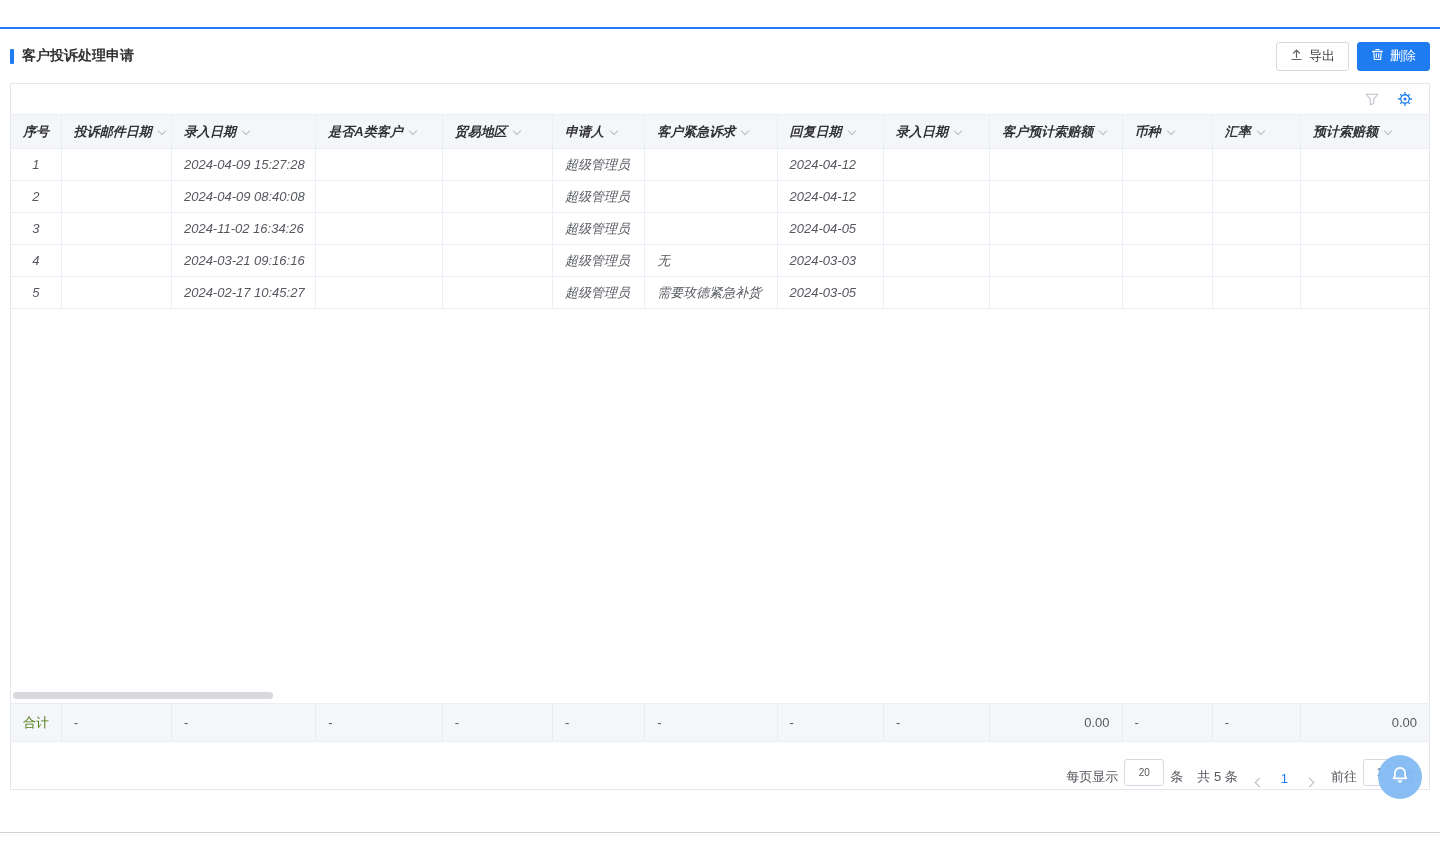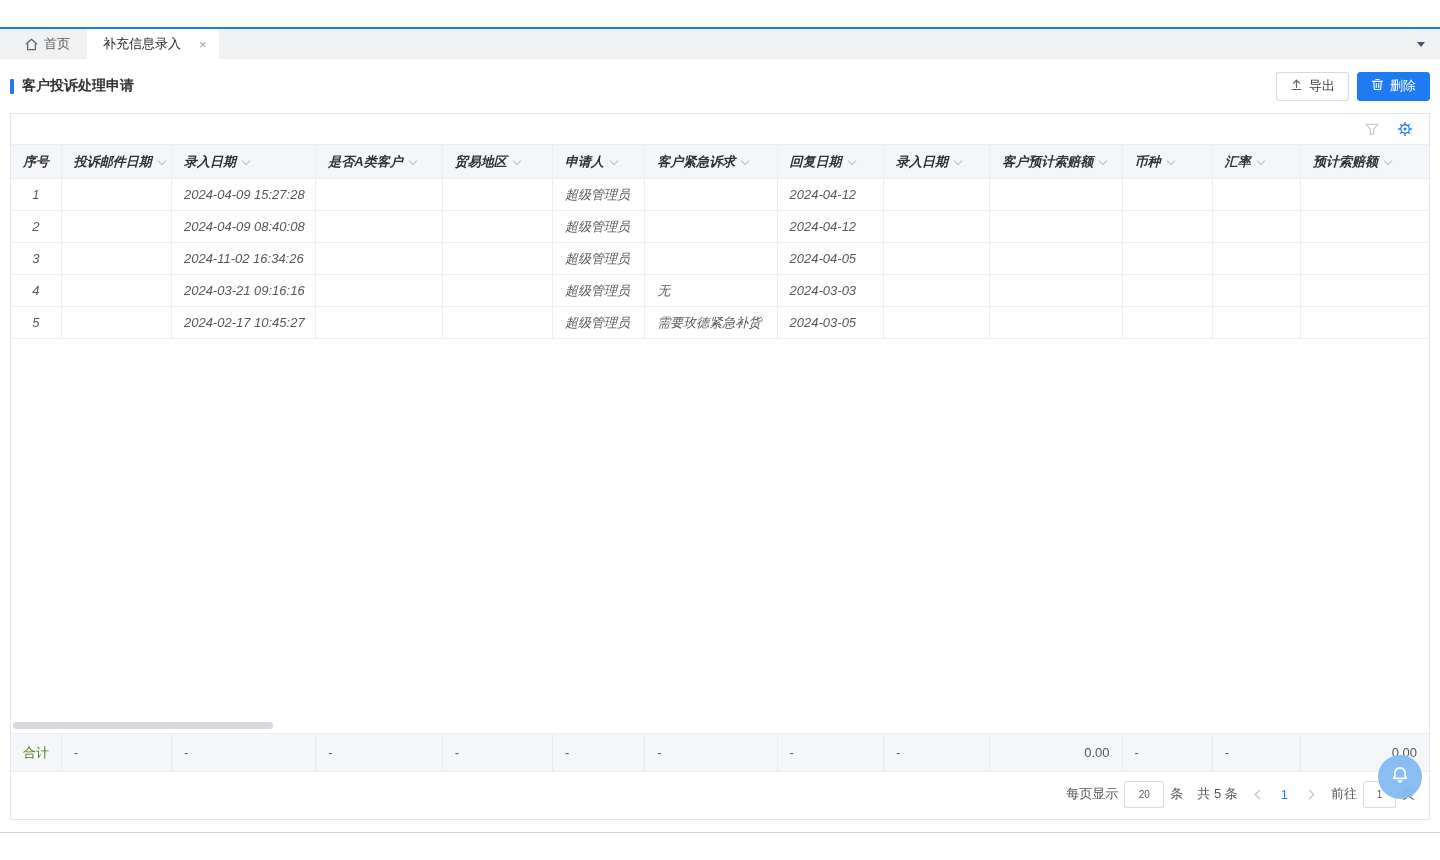--- a/index.html
+++ b/index.html
@@ -55,21 +55,21 @@
   .hscroll .thumb { position:absolute; left:2px; top:3px; width:260px; height:7px; background:#d7d9dc; border-radius:4px; cursor:pointer; }
 
   
   table.summary { border-collapse:collapse; table-layout:fixed; width:100%; font-size:13px; }
   table.summary td { height:38px; background:#f4f6f9; color:#55585e; padding:0 12px;
     border-top:1px solid #ebeef5; border-bottom:1px solid #ebeef5; border-right:1px solid #e8ecf2; white-space:nowrap; }
   table.summary td:last-child { border-right:none; }
   table.summary td.sum-label { color:#4d7c0f; }
 
   
-  .pager { height:44px; display:flex; align-items:center; justify-content:flex-end; padding-right:14px;
+  .pager { height:44px; display:flex; align-items:flex-end; justify-content:flex-end; padding-right:14px;
     font-size:13px; color:#55585e; gap:0; } .pager .gap-m { margin-left:14px; }
   .pager input { width:40px; height:27px; border:1px solid #d6dae0; border-radius:3px; text-align:center;
     font-size:10px; color:#55585e; margin:0 6px; outline:none; font-family:inherit; }
   .pager input.goto { width:33px; }
   .pg-arrow { display:inline-block; width:7px; height:7px; border-left:1.5px solid #b4b9c0; border-bottom:1.5px solid #b4b9c0; cursor:pointer; }
   .pg-prev { transform:rotate(45deg); margin:0 14px 0 18px; }
   .pg-next { transform:rotate(-135deg); margin:0 18px 0 14px; }
   .pg-current { color:#1f7cf0; cursor:pointer; padding:0 4px; }
 
   
@@ -78,36 +78,20 @@
   .bell { position:absolute; left:1378px; top:755px; width:44px; height:44px; border-radius:50%;
     background:rgba(130,186,242,0.95); display:flex; align-items:center; justify-content:center; cursor:pointer; z-index:5; }
 </style>
 </head>
 <body>
 
 <div class="app">
   <div class="top-strip"></div>
   <div class="accent-line"></div>
 
-  <div class="tabbar">
-    <div class="tab">
-      <span class="home-ic">
-        <svg width="13" height="13" viewBox="0 0 14 14" fill="none" stroke="#5f6368" stroke-width="1.3" stroke-linejoin="round">
-          <path d="M1 6.8 7 1.3l6 5.5"></path>
-            <path d="M2.8 6v6.5h8.4V6"></path>
-        </svg>
-      </span>
-      <span>首页</span>
-    </div>
-    <div class="tab active">
-      <span>补充信息录入</span>
-      <span class="tab-close">×</span>
-    </div>
-    <span class="tab-caret"></span>
-  </div>
 
   <div class="content">
     <div class="page-header">
       <div class="page-title">
         <span class="title-mark"></span>
         <span>客户投诉处理申请</span>
       </div>
       <div class="header-actions">
         <button class="btn btn-export">
           <span>

